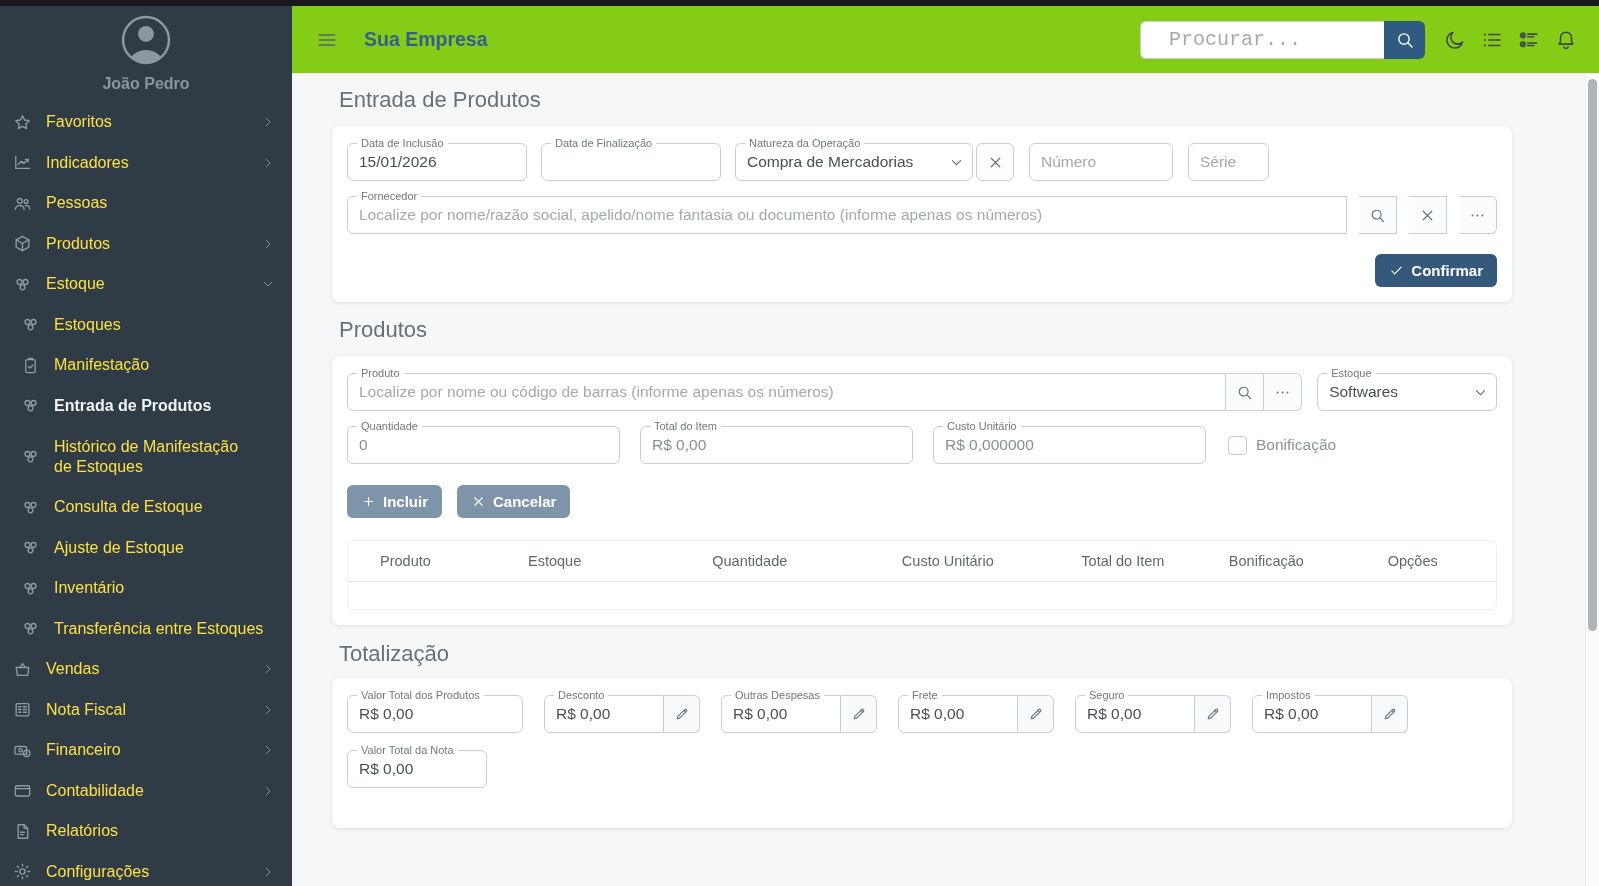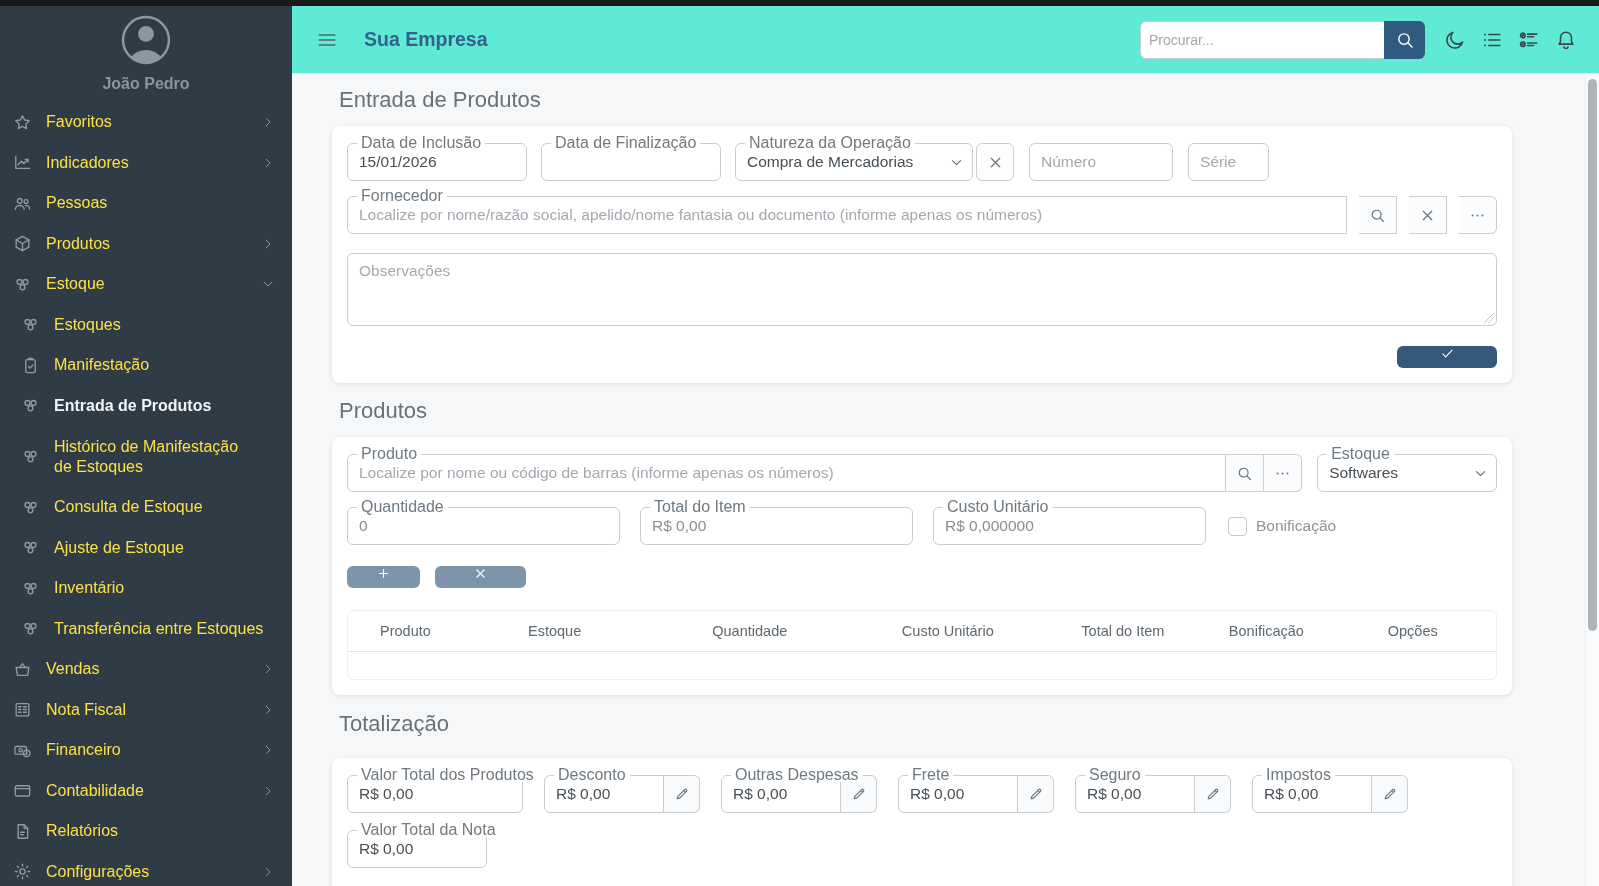--- a/index.html
+++ b/index.html
@@ -19,63 +19,63 @@
   .user-name{ text-align:center; color:#8a959e; font-size:16px; font-weight:600; margin-top:4px; margin-bottom:9px; }
   .nav-item{ display:flex; align-items:center; min-height:40.5px; padding:0 17px 0 13px; color:#8f9aa3; cursor:pointer; }
   .nav-item.sub{ padding-left:21px; }
   .nav-icon{ width:19px; height:19px; margin-right:14px; flex:none; }
   .nav-label{ font-size:16px; font-weight:400; color:#fde047; line-height:20px; }
   .nav-item.active .nav-label{ color:#f2f5f7; font-weight:700; }
   .nav-chevron{ margin-left:auto; width:14px; height:14px; color:#87939c; flex:none; }
   .nav-label.wrap{ max-width:200px; }
 
   
-  .header{ position:absolute; left:292px; top:6px; right:0; height:68px; background:#5eead4; border-bottom:1px solid #e8eaed; display:flex; align-items:center; padding:0 22px 0 24px; z-index:10; }
+  .header{ position:absolute; left:292px; top:6px; right:0; height:68px; background:#84cc16; border-bottom:1px solid #e8eaed; display:flex; align-items:center; padding:0 22px 0 24px; z-index:10; }
   .hamburger{ width:22px; height:22px; color:#59626a; cursor:pointer; flex:none; }
   .company{ color:#34608e; font-size:19.5px; font-weight:700; margin-left:26px; white-space:nowrap; }
   .header-right{ margin-left:auto; display:flex; align-items:center; }
   .searchbox{ display:flex; width:285px; height:38px; }
-  .search-input{ flex:1; min-width:0; border:1px solid #c9ced3; border-right:none; border-radius:6px 0 0 6px; padding:0 8px; font-size:14px; color:#474f56; outline:none; font-family:Liberation Sans, sans-serif; background:#fff; }
+  .search-input{ flex:1; min-width:0; border:1px solid #c9ced3; border-right:none; border-radius:6px 0 0 6px; padding:0 28px; font-size:20px; color:#474f56; outline:none; font-family:Liberation Mono, monospace; background:#fff; }
   ::placeholder{ color:#a2a9b0; opacity:1; }
   .search-btn{ width:41px; background:#2f5b80; border:none; border-radius:0 6px 6px 0; color:#fff; display:flex; align-items:center; justify-content:center; cursor:pointer; }
   .search-btn span{ width:20px; height:20px; }
   .header-icon{ width:22px; height:22px; color:#3e464d; margin-left:15px; cursor:pointer; flex:none; }
   .header-icon.first{ margin-left:19px; }
 
   
   .main{ position:absolute; left:292px; top:74px; width:1293px; height:812px; overflow:hidden; background:#f5f7f9; }
   .content{ padding-left:40px; width:1260px; }
   h2.section{ font-size:22px; font-weight:500; color:#68717a; }
   #t1{ margin:13px 0 13px 7px; }
   #t2{ margin:15px 0 13px 7px; }
-  #t3{ margin:16px 0 21px 7px; }
+  #t3{ margin:16px 0 11px 7px; }
   .card{ width:1180px; background:#fff; border-radius:8px; box-shadow:0 1px 4px rgba(40,50,60,.12); padding:15px; }
 
   .frm-row{ display:flex; align-items:flex-start; }
   .field{ position:relative; height:38px; border:1px solid #c9ced3; border-radius:6px; background:#fff; }
-  .field label{ position:absolute; top:-8px; left:9px; background:#fff; padding:0 4px; font-size:16px; color:#6f7981; line-height:14px; white-space:nowrap; z-index:1; }
+  .field label{ position:absolute; top:-8px; left:9px; background:#fff; padding:0 4px; font-size:11px; color:#6f7981; line-height:14px; white-space:nowrap; z-index:1; }
   .field input{ width:100%; height:100%; border:none; background:none; outline:none; padding:0 11px; font-size:15.5px; color:#474f56; font-family:inherit; }
   .field input.gray{ color:#868e96; }
   .field.select{ cursor:pointer; }
   .field.select .value{ display:block; line-height:36px; padding:0 30px 0 11px; font-size:15.5px; color:#474f56; white-space:nowrap; overflow:hidden; }
   .field .chev{ position:absolute; right:8px; top:11px; width:15px; height:15px; color:#5f6870; }
 
   .btn-outline{ width:38px; height:38px; border:1px solid #c9ced3; border-radius:6px; background:#fdfdfd; color:#6a737c; display:flex; align-items:center; justify-content:center; cursor:pointer; }
   .btn-outline span, .group-btn span{ width:17px; height:17px; }
   .input-group{ display:flex; }
   .input-group .field{ flex:1; border-radius:6px 0 0 6px; min-width:0; }
   .group-btn{ width:38px; height:38px; border:1px solid #c9ced3; border-left:none; background:#fbfcfd; color:#6a737c; display:flex; align-items:center; justify-content:center; cursor:pointer; }
   .group-btn.last{ border-radius:0 6px 6px 0; }
 
   .obs{ width:1150px; height:73px; border:1px solid #c9ced3; border-radius:6px; padding:8px 11px; font-size:15.5px; color:#474f56; font-family:inherit; resize:none; outline:none; display:block; position:relative; background:#fff; }
   .obs-wrap{ position:relative; margin-top:19px; }
   .resize-corner{ position:absolute; right:3px; bottom:3px; width:10px; height:10px;
     background:linear-gradient(135deg, transparent 0 46%, #bfc5ca 46% 54%, transparent 54% 66%, #bfc5ca 66% 74%, transparent 74%); }
 
-  .btn{ border:none; border-radius:6px; height:22px; padding:0 14px; font-size:15px; font-weight:600; color:#fff; display:inline-flex; align-items:center; gap:7px; cursor:pointer; font-family:inherit;flex-direction:column; }
+  .btn{ border:none; border-radius:6px; height:33px; padding:0 14px; font-size:15px; font-weight:600; color:#fff; display:inline-flex; align-items:center; gap:7px; cursor:pointer; font-family:inherit; }
   .btn .bicon{ width:15px; height:15px; }
   .btn-primary{ background:#35597b; }
   .btn-slate{ background:#7e94a8; }
 
   .checkbox-group{ display:flex; align-items:center; margin-left:22px; height:38px; }
   .checkbox{ width:19px; height:19px; border:1.5px solid #c3c9ce; border-radius:4px; background:#fdfefe; cursor:pointer; flex:none; }
   .checkbox-label{ margin-left:9px; font-size:15.5px; color:#8b949c; }
 
   .tbl{ margin-top:22px; border:1px solid #edeff1; border-radius:6px; height:70px; }
   .tbl-head{ display:flex; height:41px; align-items:center; border-bottom:1px solid #e3e6e9; }
@@ -457,24 +457,20 @@
             <span data-icon="dots">
               <svg viewBox="0 0 24 24" fill="none" stroke="currentColor" stroke-width="1.7" stroke-linecap="round" stroke-linejoin="round">
                 <circle cx="5" cy="12" r="1.4" fill="currentColor" stroke="none"></circle>
                 <circle cx="12" cy="12" r="1.4" fill="currentColor" stroke="none"></circle>
                 <circle cx="19" cy="12" r="1.4" fill="currentColor" stroke="none"></circle>
               </svg>
             </span>
           </button>
       </div>
 
-      <div class="obs-wrap">
-        <textarea class="obs" placeholder="Observações" style=""></textarea>
-        <div class="resize-corner"></div>
-      </div>
 
       <div style="display:flex; justify-content:flex-end; margin-top:20px;">
         <button class="btn btn-primary">
           <span class="bicon" data-icon="check">
               <svg viewBox="0 0 24 24" fill="none" stroke="currentColor" stroke-width="1.7" stroke-linecap="round" stroke-linejoin="round">
                 <path d="M4.5 12.7l4.6 4.6L19.5 6.7"></path>
               </svg>
             </span>
           <span>Confirmar</span>
         </button>

